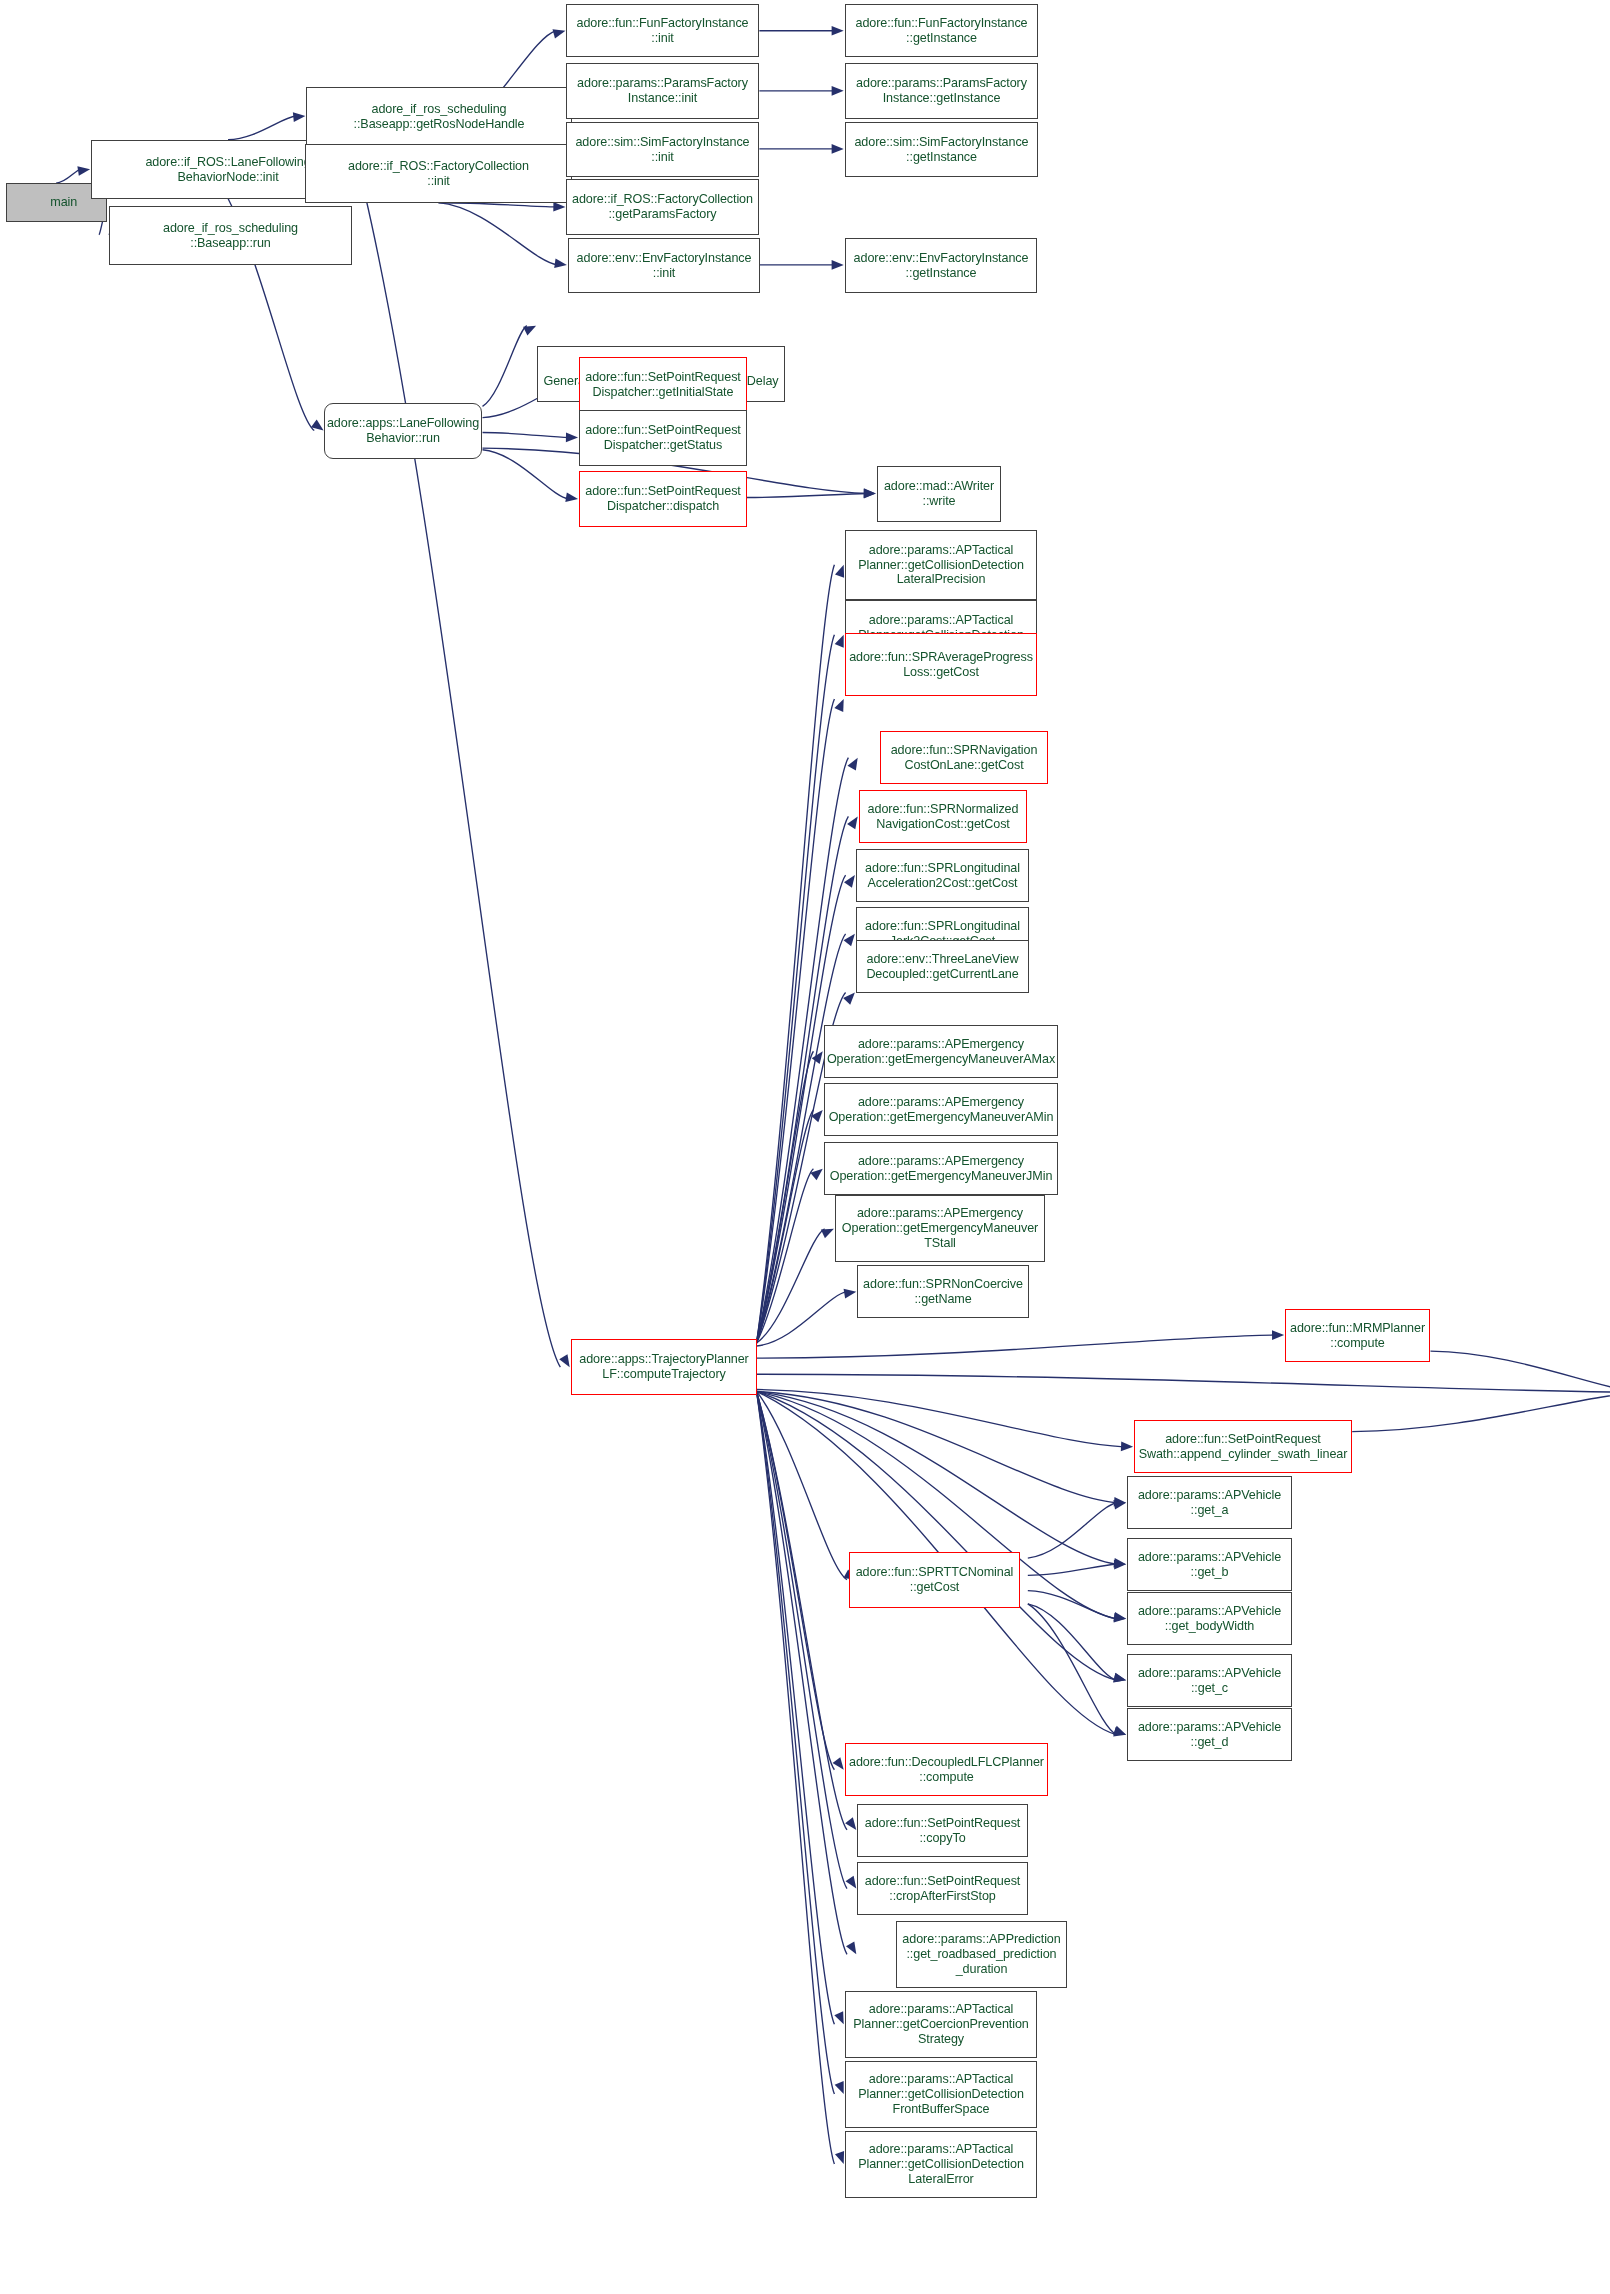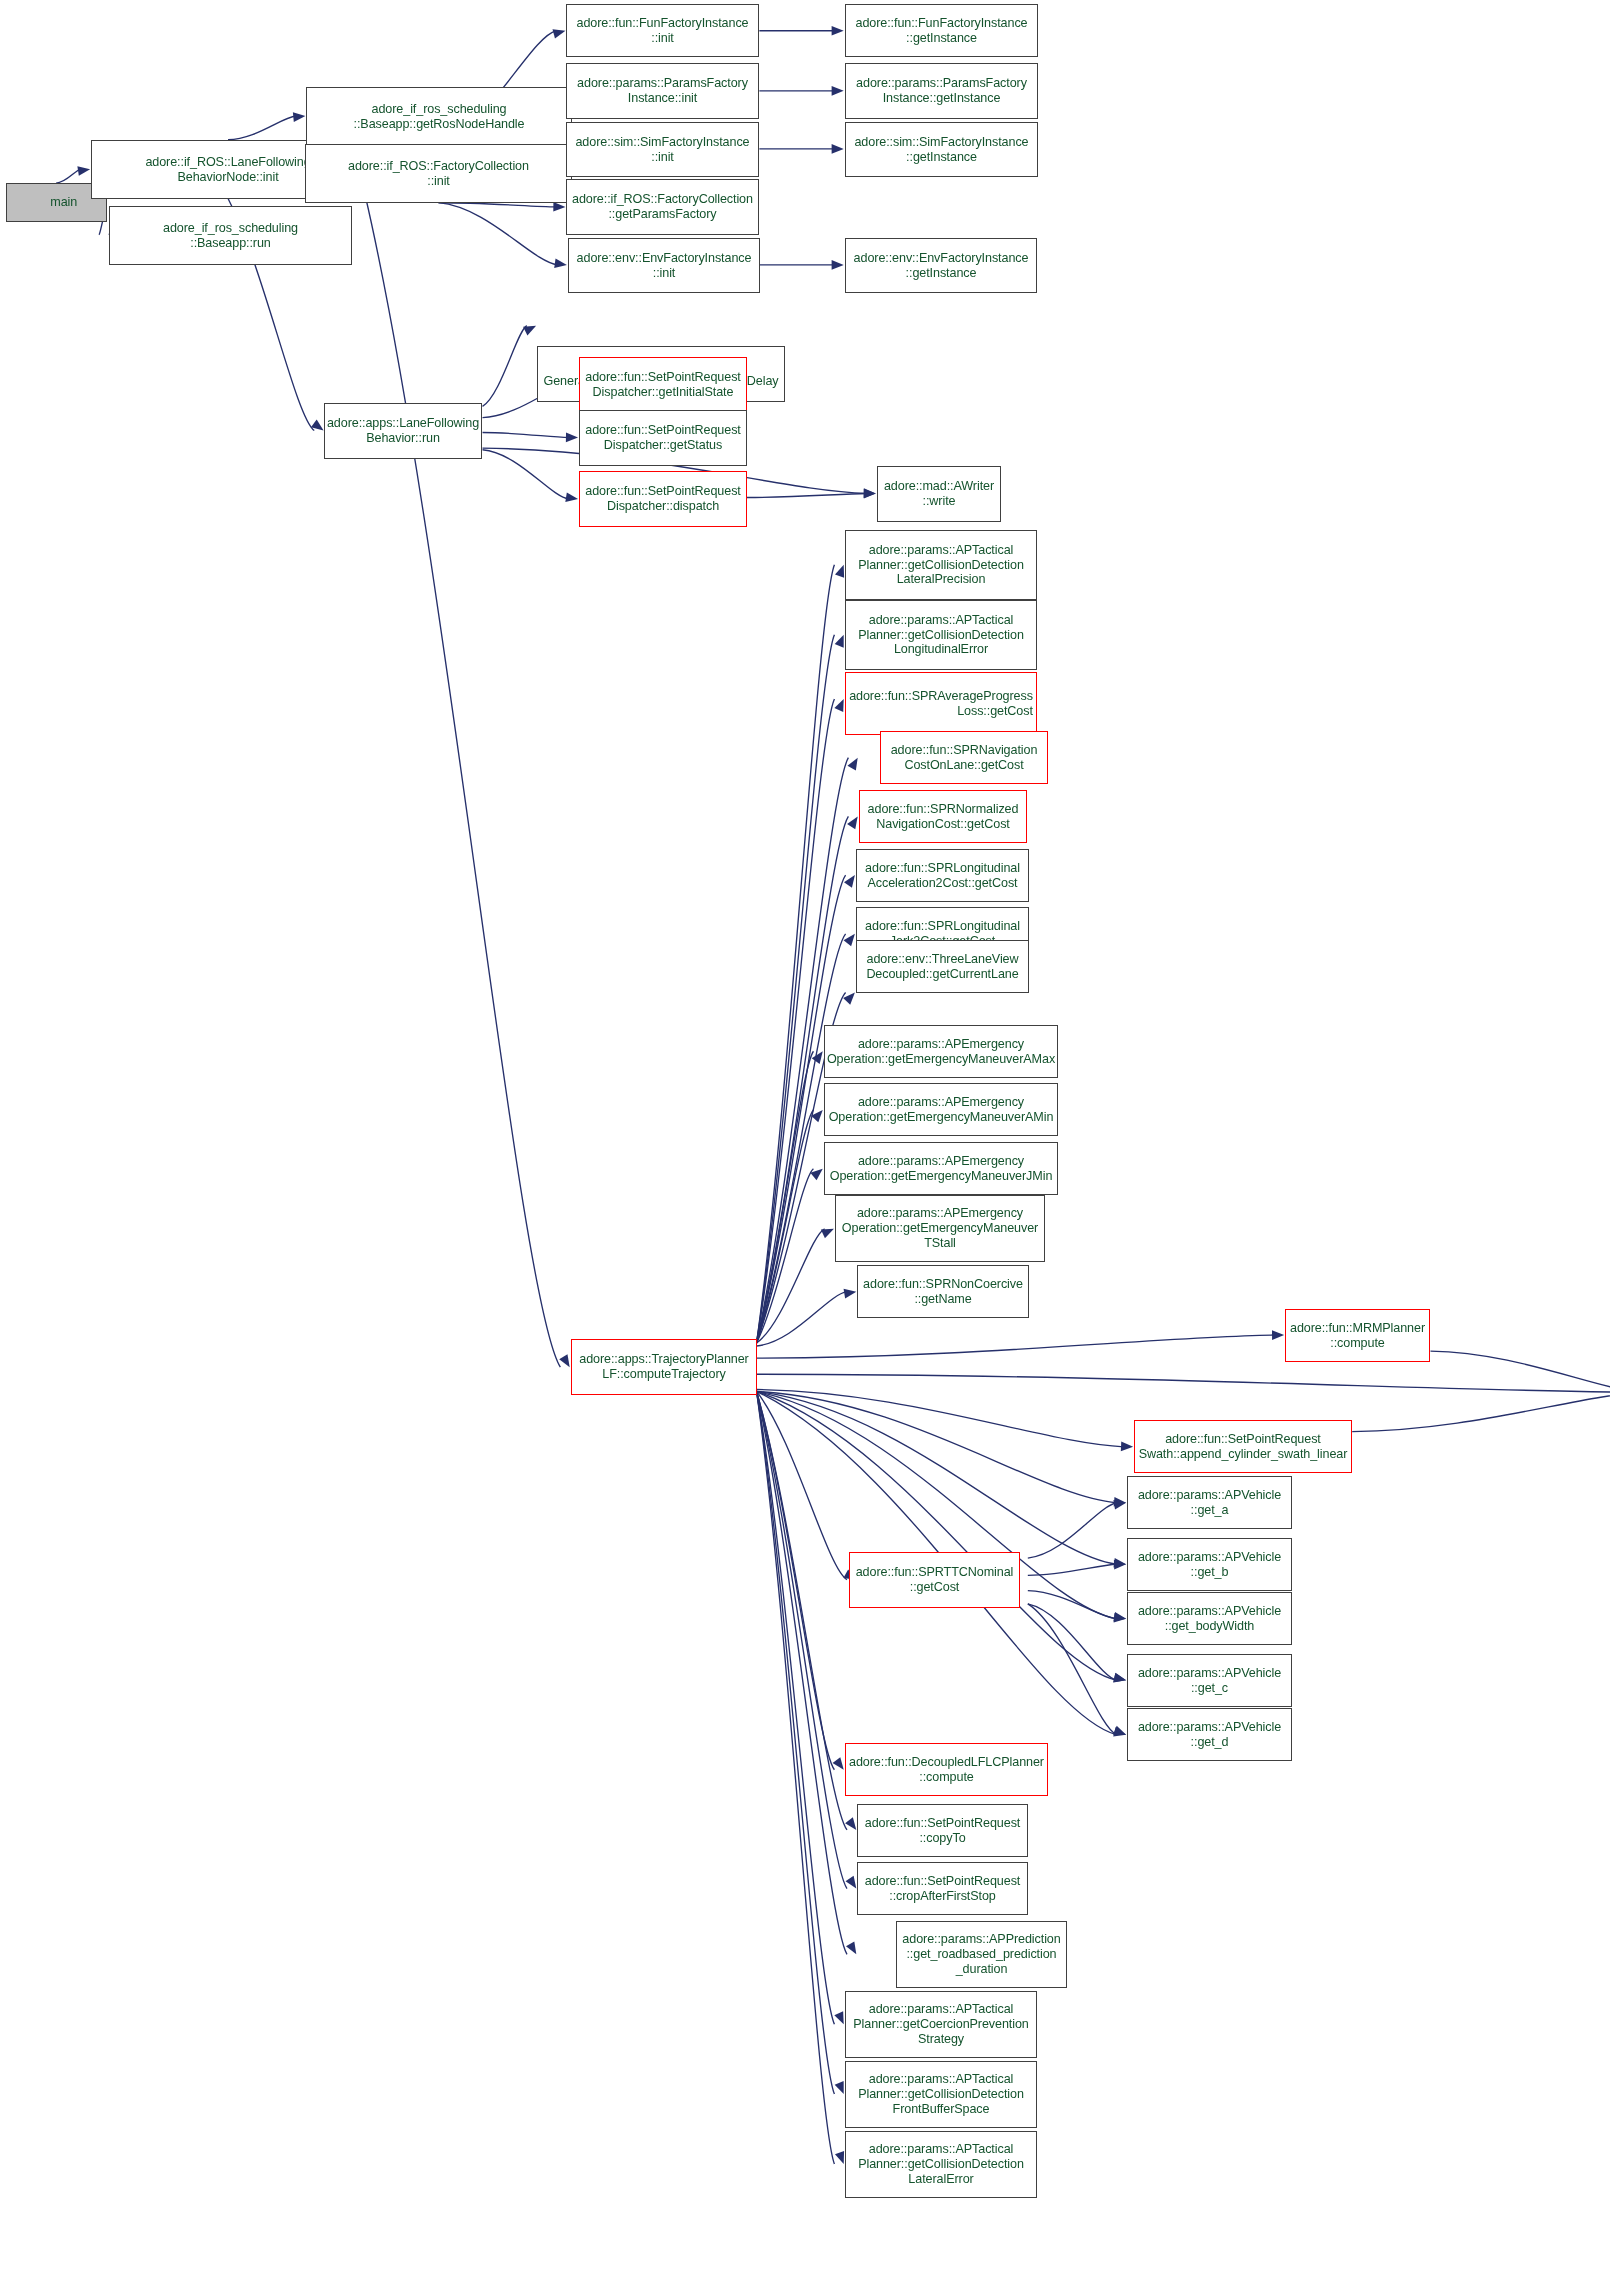--- a/index.html
+++ b/index.html
@@ -168,41 +168,41 @@
       <div class="node-box" style="left: 568px; top: 238px; width: 192px; height: 55px;">adore::env::EnvFactoryInstance
 ::init</div>
       <div class="node-box" style="left: 845px; top: 4.2px; width: 193px; height: 53px;">adore::fun::FunFactoryInstance
 ::getInstance</div>
       <div class="node-box" style="left: 845px; top: 63px; width: 193px; height: 56px;">adore::params::ParamsFactory
 Instance::getInstance</div>
       <div class="node-box" style="left: 845px; top: 122px; width: 193px; height: 55px;">adore::sim::SimFactoryInstance
 ::getInstance</div>
       <div class="node-box" style="left: 845px; top: 238px; width: 192px; height: 55px;">adore::env::EnvFactoryInstance
 ::getInstance</div>
-      <div class="node-box" style="left: 324px; top: 403px; width: 158px; height: 56px;">adore::apps::LaneFollowing
+      <div class="node-box" style="left: 324px; top: 403px; width: 158px; height: 56px; border-radius: 9px;">adore::apps::LaneFollowing
 Behavior::run</div>
       <div class="node-box" style="left: 537px; top: 298px; width: 248px; height: 56px; margin-top: 48px;">adore::params::APTrajectory
 Generation::getEmergencyManeuverDelay</div>
       <div class="node-box red" style="left: 579px; top: 357px; width: 168px; height: 56px;">adore::fun::SetPointRequest
 Dispatcher::getInitialState</div>
       <div class="node-box" style="left: 579px; top: 410px; width: 168px; height: 56px;">adore::fun::SetPointRequest
 Dispatcher::getStatus</div>
       <div class="node-box red" style="left: 579px; top: 471px; width: 168px; height: 56px;">adore::fun::SetPointRequest
 Dispatcher::dispatch</div>
       <div class="node-box" style="left: 877px; top: 466px; width: 124px; height: 56px;">adore::mad::AWriter
 ::write</div>
       <div class="node-box red" style="left: 571px; top: 1339px; width: 186px; height: 56px;">adore::apps::TrajectoryPlanner
 LF::computeTrajectory</div>
       <div class="node-box" style="left: 845px; top: 530px; width: 192px; height: 70px;">adore::params::APTactical
 Planner::getCollisionDetection
 LateralPrecision</div>
       <div class="node-box" style="left: 845px; top: 600px; width: 192px; height: 70px;">adore::params::APTactical
 Planner::getCollisionDetection
 LongitudinalError</div>
-      <div class="node-box red" style="left: 845px; top: 672px; width: 192px; height: 63px; text-align: right;">adore::fun::SPRAverageProgress
+      <div class="node-box red" style="left: 845px; top: 633px; width: 192px; height: 63px;">adore::fun::SPRAverageProgress
 Loss::getCost</div>
       <div class="node-box red" style="left: 880px; top: 731px; width: 168px; height: 53px;">adore::fun::SPRNavigation
 CostOnLane::getCost</div>
       <div class="node-box red" style="left: 859px; top: 790px; width: 168px; height: 53px;">adore::fun::SPRNormalized
 NavigationCost::getCost</div>
       <div class="node-box" style="left: 856px; top: 849px; width: 173px; height: 53px;">adore::fun::SPRLongitudinal
 Acceleration2Cost::getCost</div>
       <div class="node-box" style="left: 856px; top: 907px; width: 173px; height: 53px;">adore::fun::SPRLongitudinal
 Jerk2Cost::getCost</div>
       <div class="node-box" style="left: 856px; top: 940px; width: 173px; height: 53px;">adore::env::ThreeLaneView

